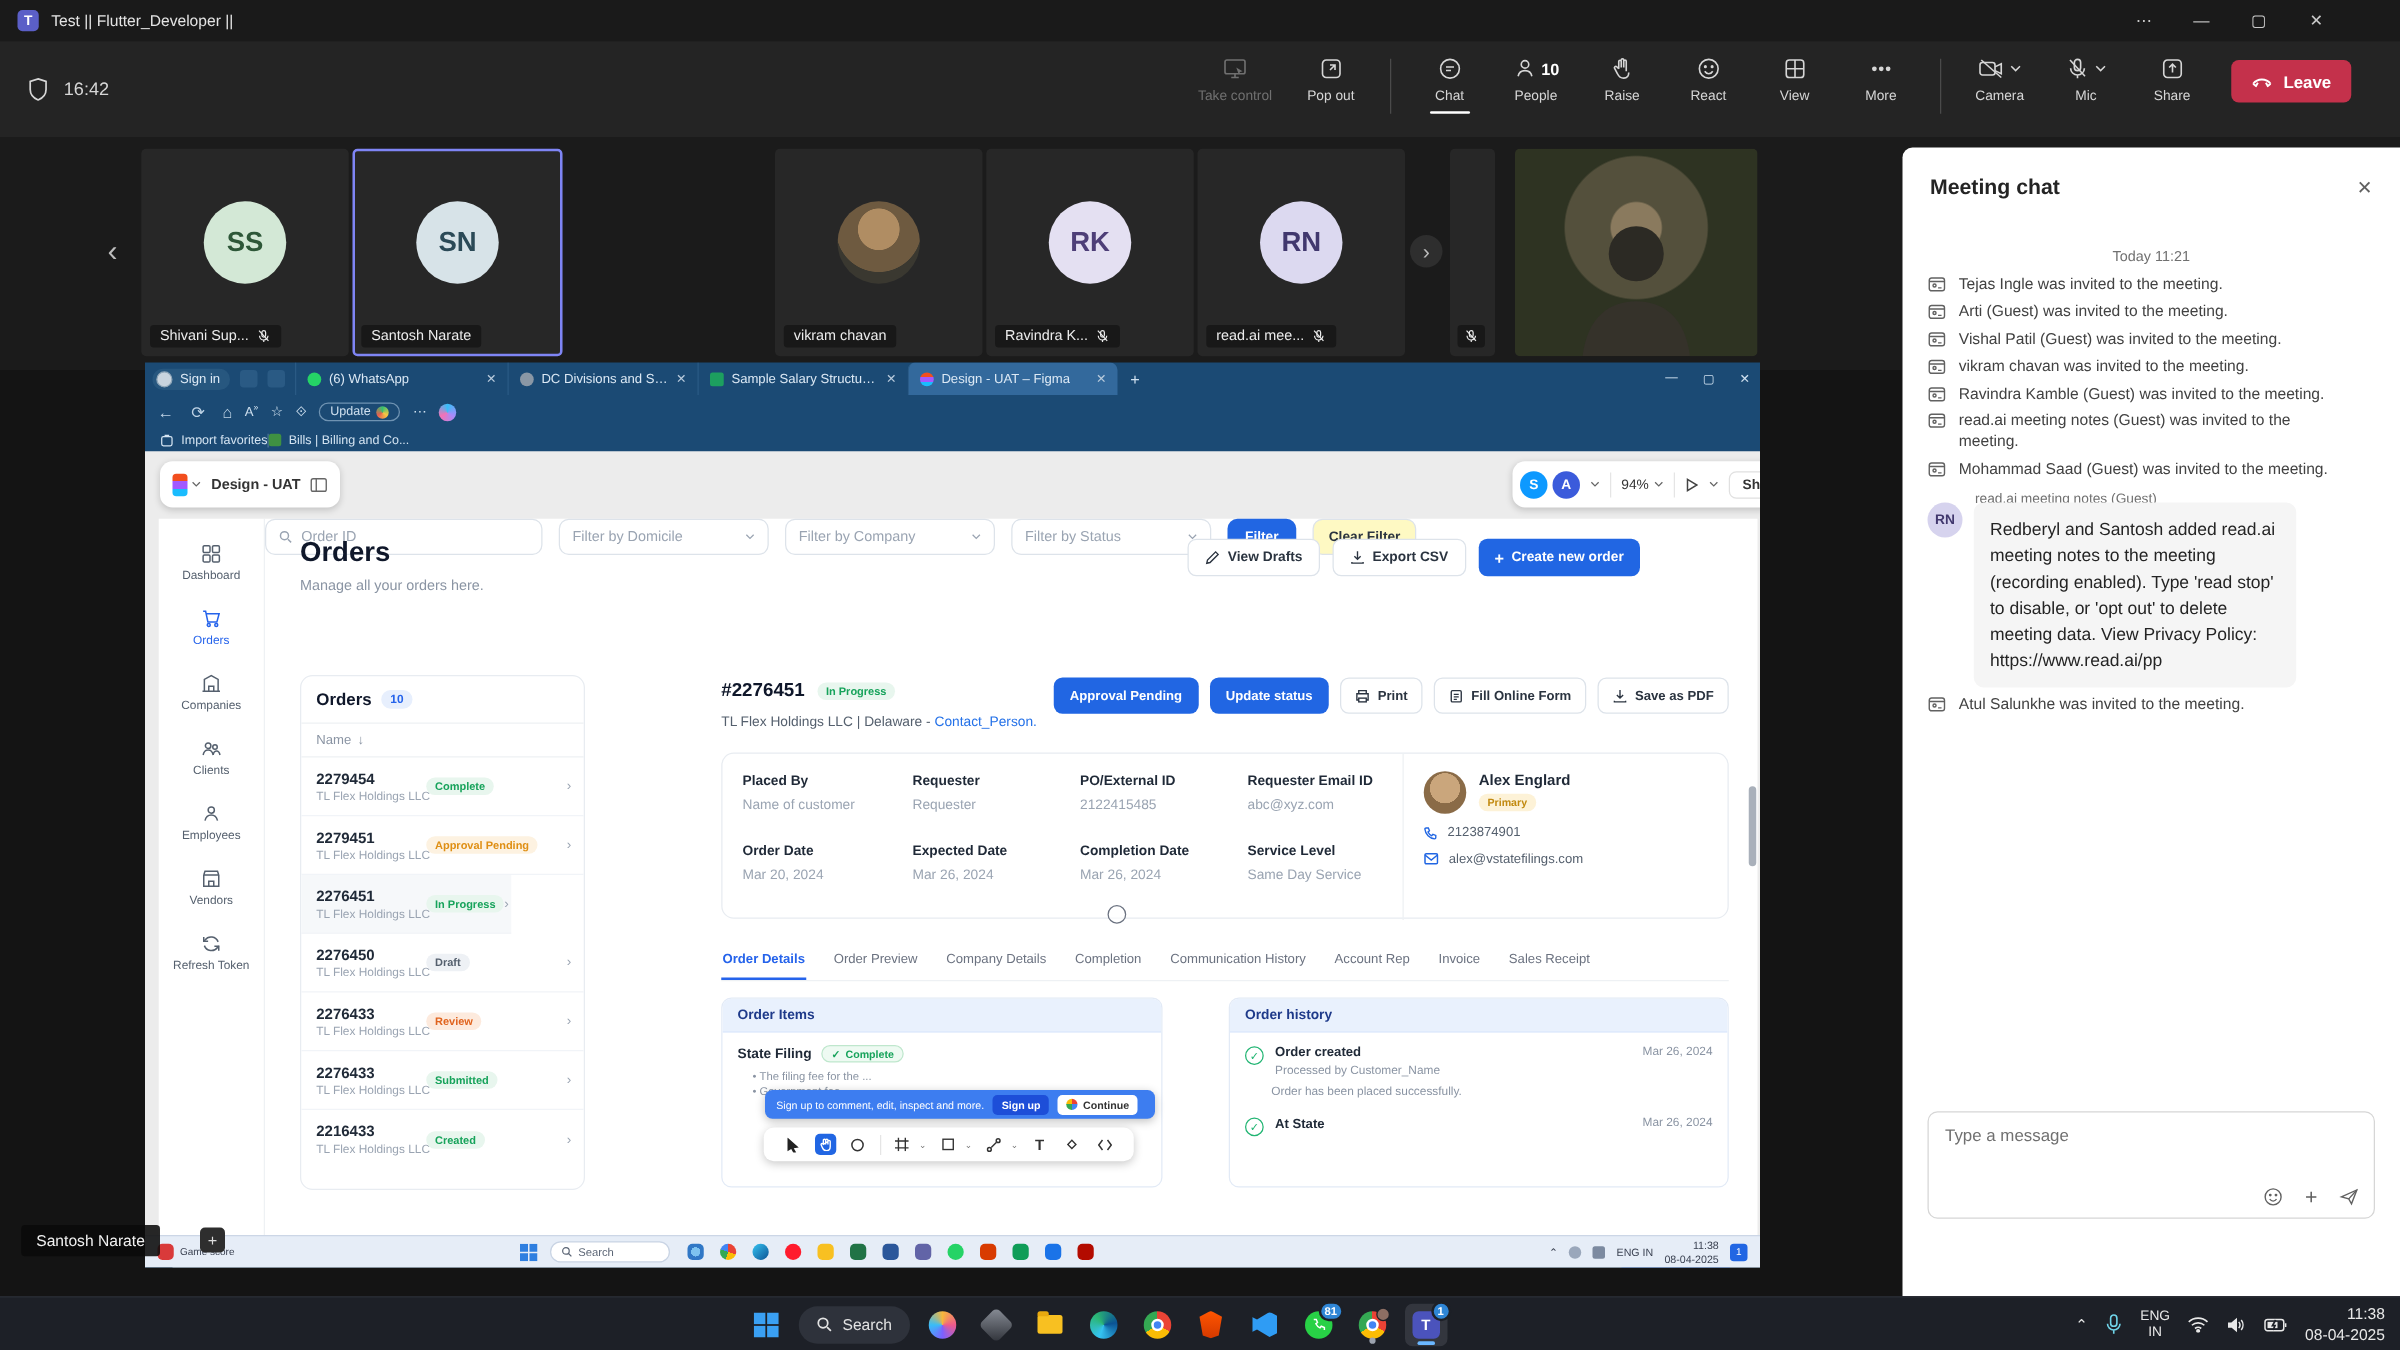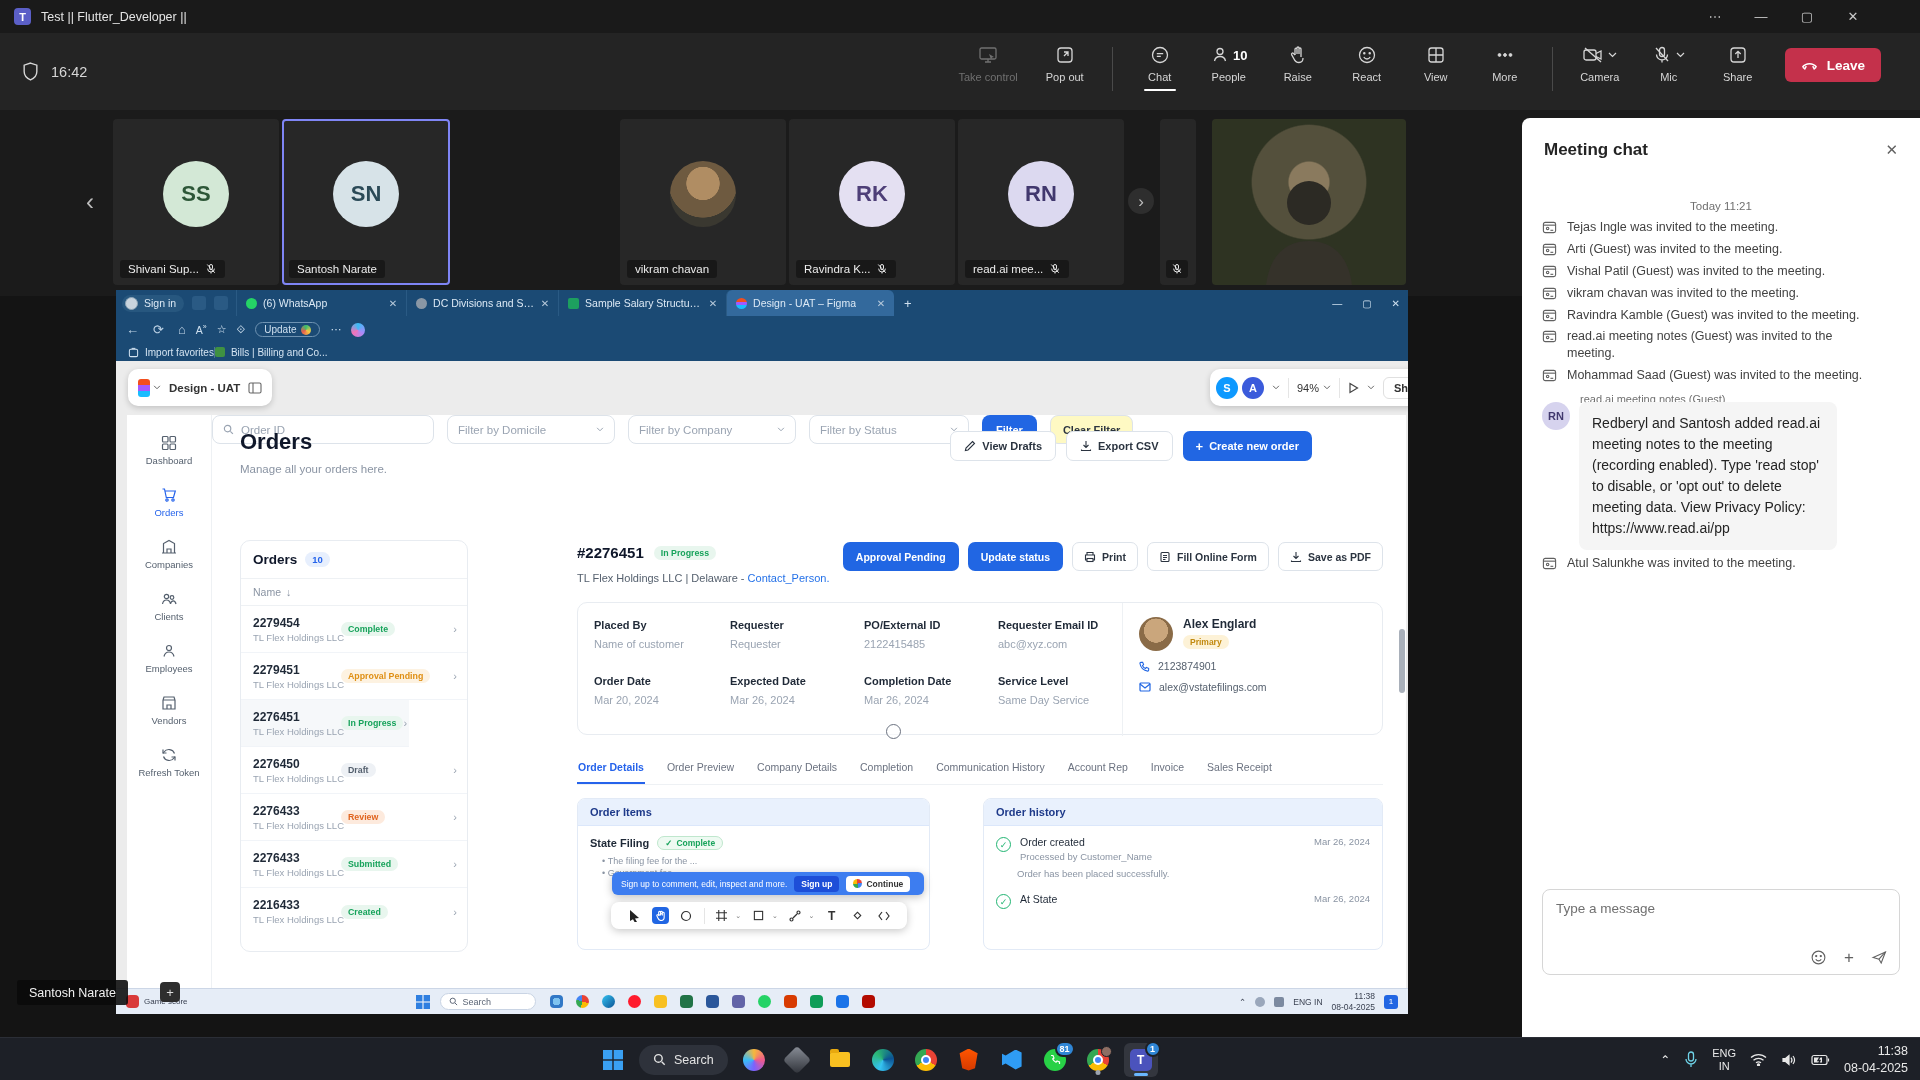--- a/index.html
+++ b/index.html
@@ -120,21 +120,21 @@
 .dtab{font-size:10.5px;color:#6b7280;padding:9px 1px;white-space:nowrap}
 .dtab.active{color:#2563eb;font-weight:700;border-bottom:2px solid #2563eb}
 .dcard{position:absolute;top:258px;border:1px solid #e2eaf6;border-radius:8px;background:#fff;overflow:hidden}
 .chead{background:#e9f1fd;color:#1e3a8a;font-size:11px;font-weight:700;padding:7px 12px;border-bottom:1px solid #dbe7fb}
 #it-row{display:flex;align-items:center;gap:8px;padding:10px 12px 4px}
 #it-name{font-size:11px;font-weight:700;color:#1f2937}
 .obadge{display:inline-flex;align-items:center;gap:4px;border:1px solid #bfe7cd;background:#eefaf2;color:#17a35b;font-size:8.5px;font-weight:700;border-radius:9px;padding:1px 7px}
 .bullet{font-size:9px;color:#8a94a3;padding:2px 0 0 24px}
 .hentry{display:flex;gap:9px;padding:10px 12px 0}
 .hck{width:15px;height:15px;border-radius:50%;border:1.4px solid #22b573;color:#22b573;font-size:9px;display:flex;align-items:center;justify-content:center;flex:none;margin-top:1px}
-.ht{font-size:10.5px;font-weight:400;color:#1f2937}
+.ht{font-size:10.5px;font-weight:700;color:#1f2937}
 .hs{font-size:9.5px;color:#8a94a3;margin-top:3px}
 .hd{margin-left:auto;font-size:9.5px;color:#8a94a3;white-space:nowrap}
 .hnote{font-size:9.5px;color:#8a94a3;padding:6px 12px 0 33px}
 
 #figbanner{left:496px;top:511px;width:312px;height:23px;background:#3d7df0;border-radius:6px;display:flex;align-items:center;gap:7px;padding:0 5px 0 9px;box-shadow:0 2px 8px rgba(0,0,0,.25)}
 #figbanner .bt{font-size:8.5px;color:#fff;white-space:nowrap}
 #fb-signup{background:#1d4ed8;color:#fff;font-size:8.5px;font-weight:700;border-radius:4px;padding:3px 7px}
 #fb-cont{background:#fff;color:#333;font-size:8.5px;font-weight:700;border-radius:4px;padding:3px 7px;display:flex;align-items:center;gap:4px}
 #figtools{left:495px;top:541px;width:296px;height:27px;background:#fff;border-radius:8px;box-shadow:0 2px 8px rgba(0,0,0,.22);display:flex;align-items:center;justify-content:space-evenly;padding:0 6px}
 .ft-ic{width:17px;height:17px;display:flex;align-items:center;justify-content:center;color:#333}

